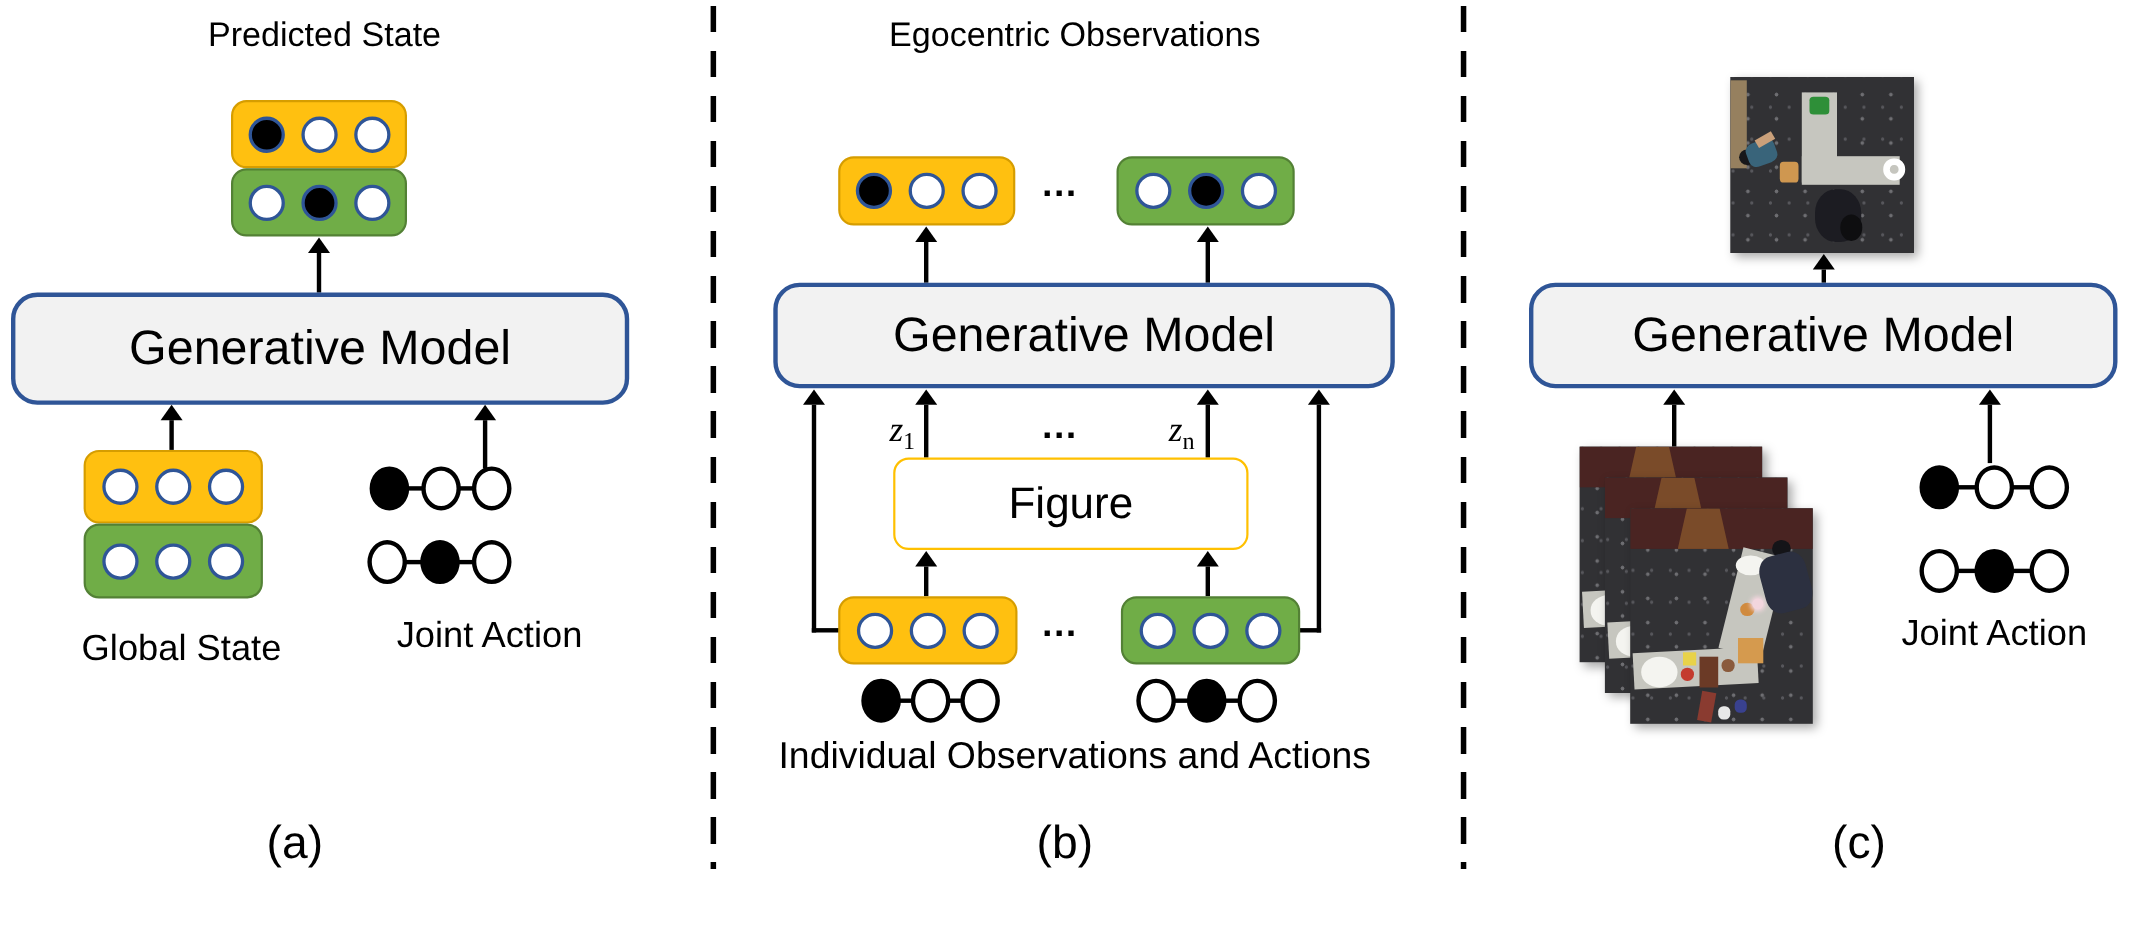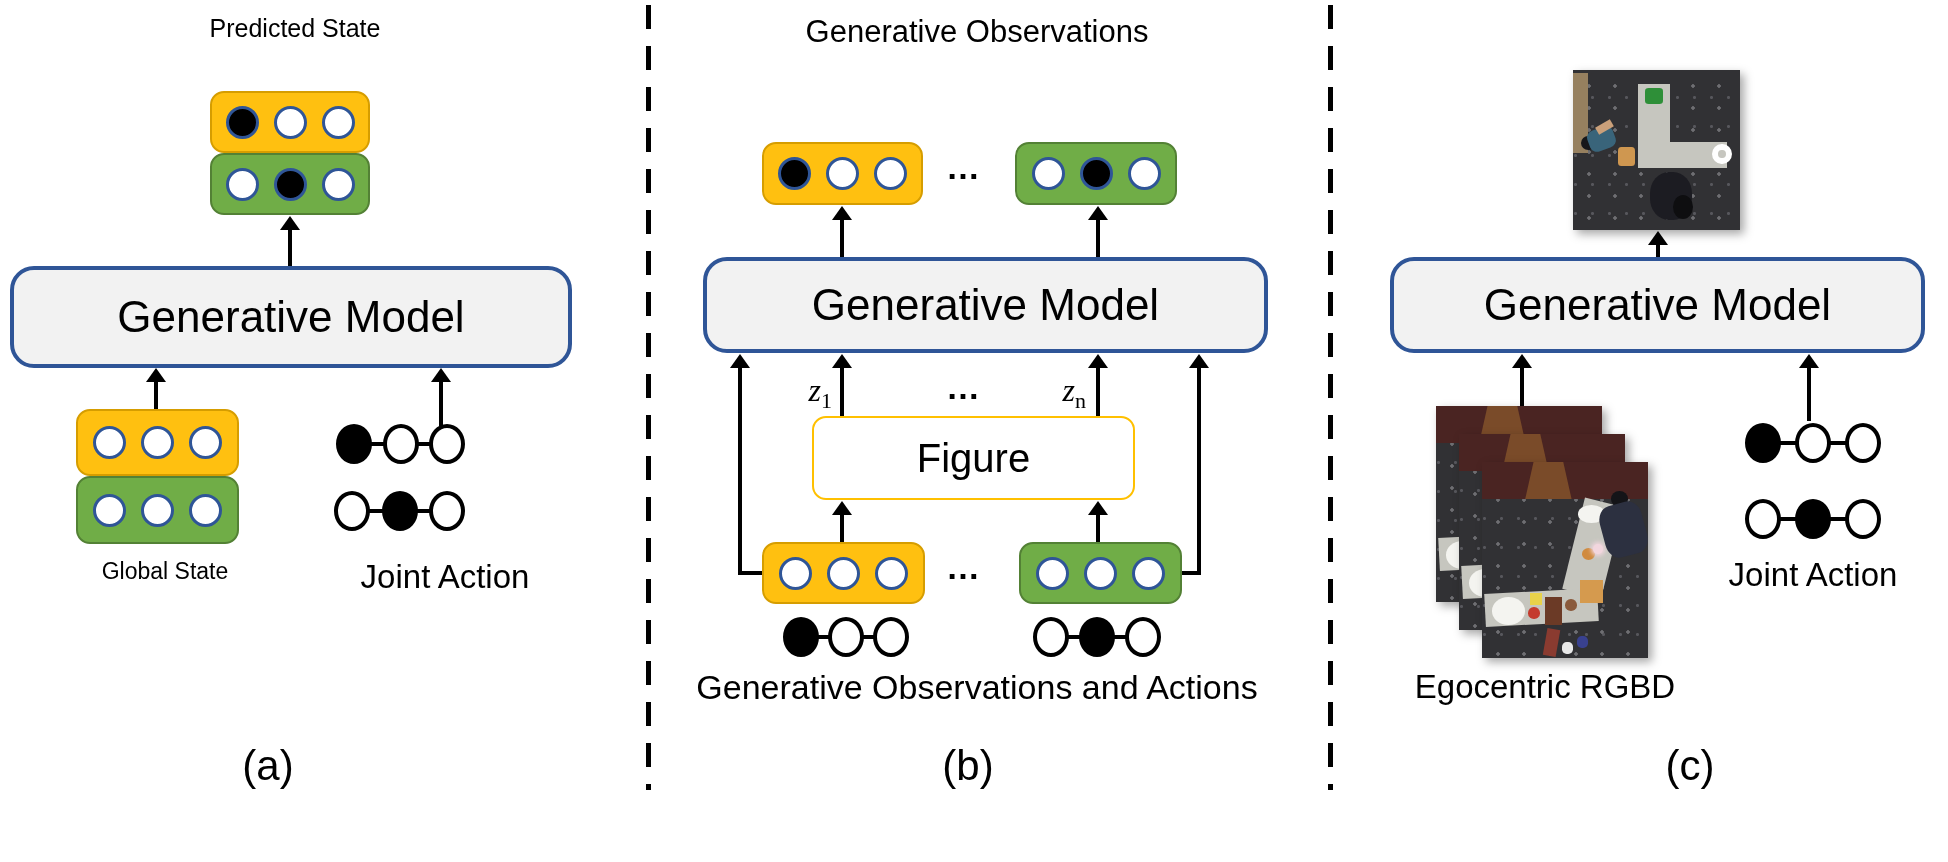--- a/index.html
+++ b/index.html
@@ -52,21 +52,21 @@
     background-image:radial-gradient(circle,#6e6e72 1.5px,transparent 2px),
                      radial-gradient(circle,#57575c 1.2px,transparent 1.8px);
     background-size:26px 22px,17px 29px;background-position:3px 5px,11px 13px;}
   .photo .s{position:absolute;}
 </style>
 </head>
 <body>
 
 <div id="canvas">
 
-  <div class="label" style="left:95px;top:14px;width:400px;font-size:25px;">Predicted State</div>
+  <div class="label" style="left:95px;top:14px;width:400px;font-size:31px;">Predicted State</div>
 
   <div class="token-box yellow" style="left:210px;top:91px;width:160px;height:62px;">
       <span class="tok filled"></span>
       <span class="tok"></span>
       <span class="tok"></span>
     </div>
   <div class="token-box green" style="left:210px;top:153px;width:160px;height:62px;">
       <span class="tok"></span>
       <span class="tok filled"></span>
       <span class="tok"></span>
@@ -98,28 +98,28 @@
       <span class="c"></span>
       <span class="c"></span>
     </div>
   <div class="chain" style="left:334px;top:491px;width:131px;">
       <span class="chain-line"></span>
       <span class="c"></span>
       <span class="c filled"></span>
       <span class="c"></span>
     </div>
 
-  <div class="label" style="left:40px;top:558px;width:250px;font-size:23px;">Global State</div>
+  <div class="label" style="left:40px;top:570px;width:250px;font-size:33px;">Global State</div>
   <div class="label" style="left:320px;top:558px;width:250px;font-size:33px;">Joint Action</div>
 
   <div class="label" style="left:218px;top:742px;width:100px;font-size:42px;">(a)</div>
 
   <div class="divider" style="left:646px;top:5px;height:785px;"></div>
 
-  <div class="label" style="left:757px;top:14px;width:440px;font-size:31px;">Generative Observations</div>
+  <div class="label" style="left:757px;top:14px;width:440px;font-size:31px;">Egocentric Observations</div>
 
   <div class="token-box yellow" style="left:762px;top:142px;width:161px;height:63px;">
       <span class="tok filled"></span>
       <span class="tok"></span>
       <span class="tok"></span>
     </div>
   <div class="dots" style="left:946px;top:148px;">…</div>
   <div class="token-box green" style="left:1015px;top:142px;width:162px;height:63px;">
       <span class="tok"></span>
       <span class="tok filled"></span>
@@ -174,21 +174,21 @@
       <span class="c"></span>
       <span class="c"></span>
     </div>
   <div class="chain" style="left:1033px;top:617px;width:128px;">
       <span class="chain-line"></span>
       <span class="c"></span>
       <span class="c filled"></span>
       <span class="c"></span>
     </div>
 
-  <div class="label" style="left:627px;top:668px;width:700px;font-size:34px;">Generative Observations and Actions</div>
+  <div class="label" style="left:627px;top:668px;width:700px;font-size:34px;">Individual Observations and Actions</div>
 
   <div class="label" style="left:918px;top:742px;width:100px;font-size:42px;">(b)</div>
 
   <div class="divider" style="left:1328px;top:5px;height:785px;"></div>
 
 
   <div class="photo speckle" style="left:1573px;top:70px;width:167px;height:160px;">
     <div class="s" style="left:0;top:2%;width:9%;height:50%;background:#96805f;"></div>
     <div class="s" style="left:39%;top:9%;width:19%;height:51%;background:#c6c6bf;"></div>
     <div class="s" style="left:39%;top:45%;width:53%;height:16%;background:#c6c6bf;"></div>
@@ -280,17 +280,16 @@
     </div>
   <div class="chain" style="left:1745px;top:499px;width:136px;">
       <span class="chain-line"></span>
       <span class="c"></span>
       <span class="c filled"></span>
       <span class="c"></span>
     </div>
 
   <div class="label" style="left:1663px;top:556px;width:300px;font-size:33px;">Joint Action</div>
 
-  <div class="label" style="left:1395px;top:668px;width:300px;font-size:33px;">Egocentric RGBD</div>
 
   <div class="label" style="left:1640px;top:742px;width:100px;font-size:42px;">(c)</div>
 
 </div>
 
 </body></html>

